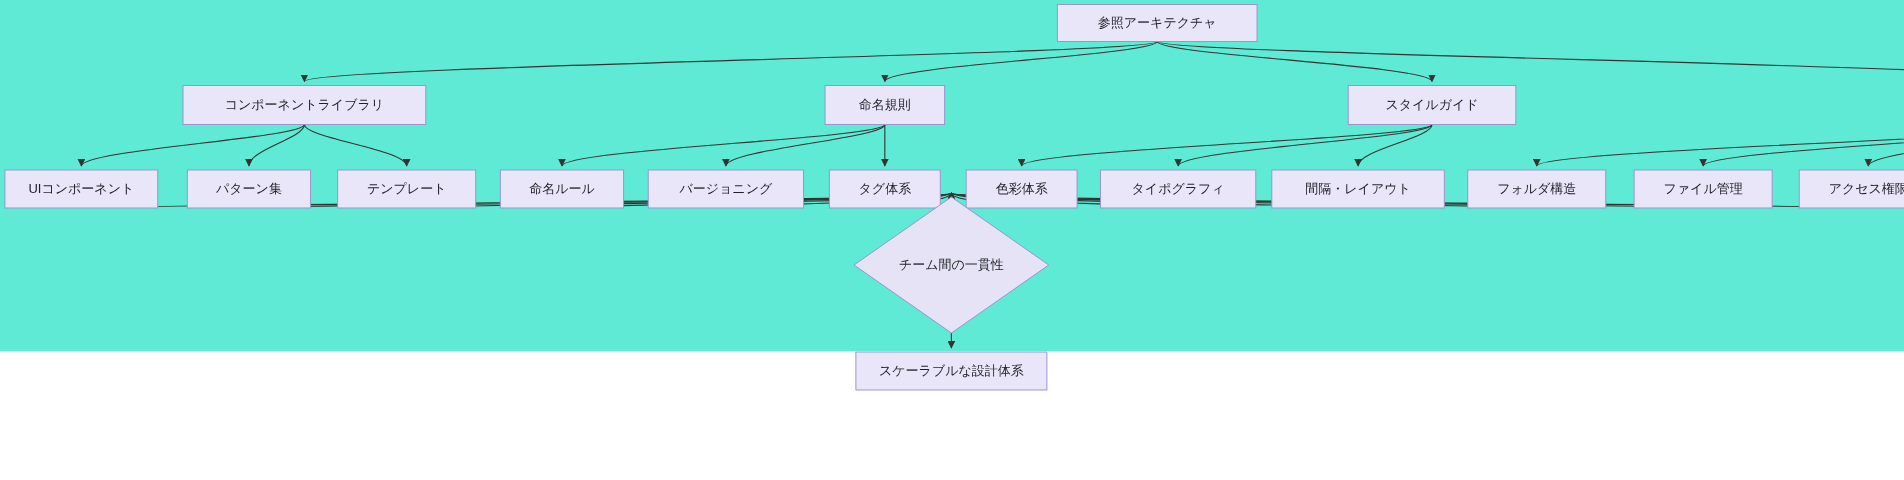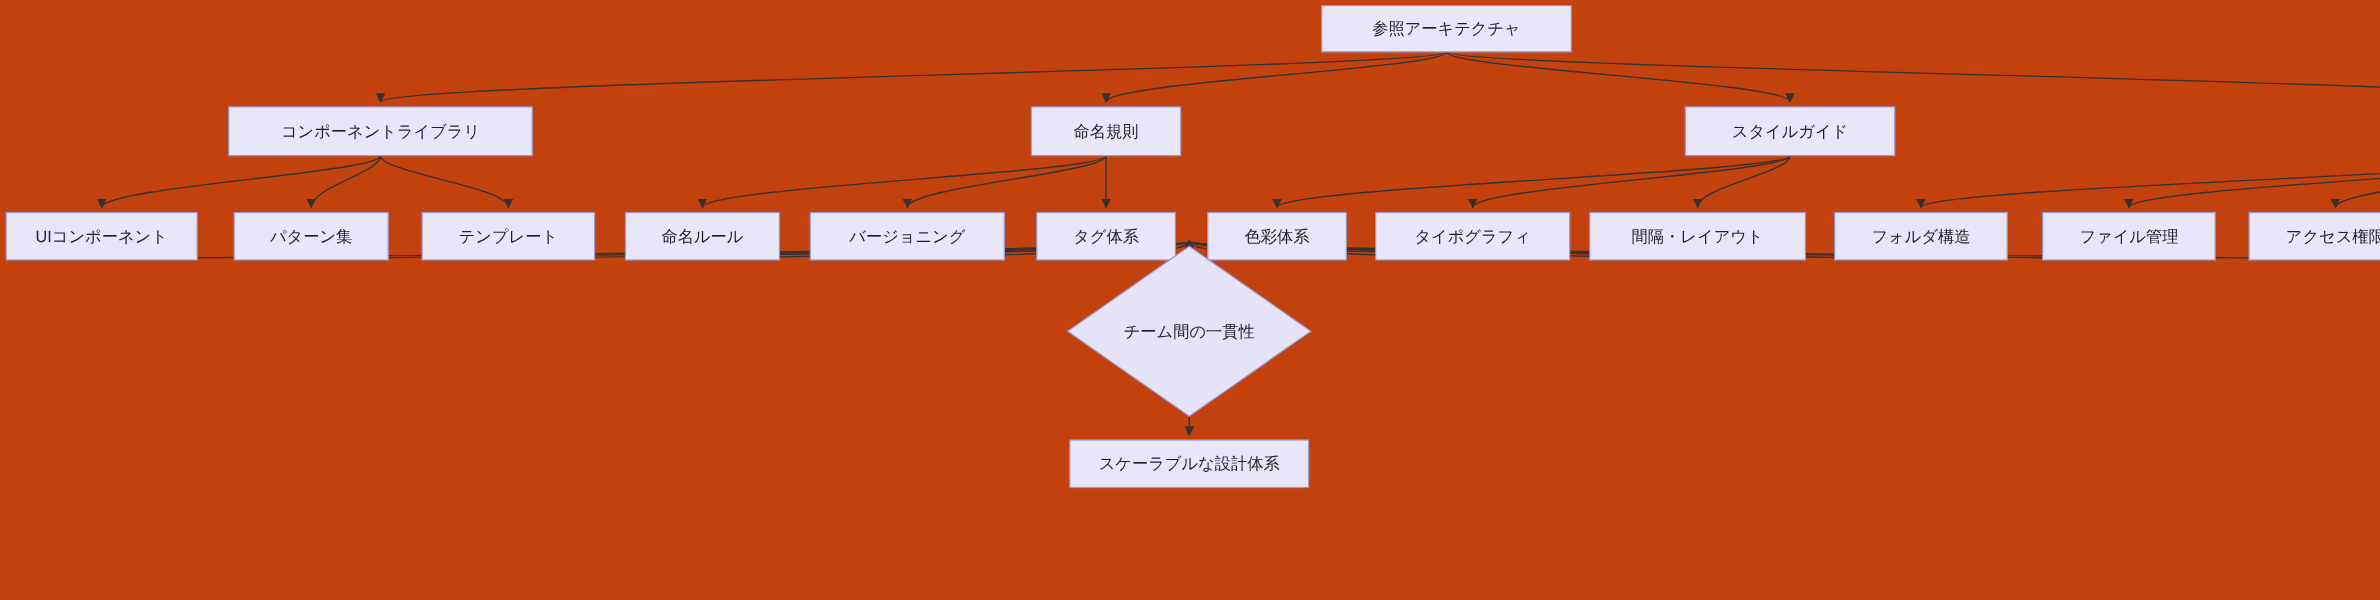--- a/index.html
+++ b/index.html
@@ -1,18 +1,18 @@
 <!DOCTYPE html>
 <html><head>
 <meta charset="utf-8">
 <style>
   html,body{margin:0;padding:0;background:#ffffff;}
   body{width:1904px;height:480px;overflow:hidden;
        font-family:"Liberation Sans","DejaVu Sans",sans-serif;}
-  #diagram{position:relative;width:1904px;height:480px;background:#c2410c;}
+  #diagram{position:relative;width:1904px;height:351px;background:#5eead4;}
   svg#canvas{position:absolute;left:0;top:0;width:1904px;height:480px;}
   .edge{fill:none;stroke:#333333;stroke-width:1.1px;}
   .node-rect{fill:#e8e6f8;stroke:#9a97cd;stroke-width:1px;}
   .node-diamond{fill:#e5e3f5;stroke:#9a97cd;stroke-width:1px;}
   .node-label{font-family:"Liberation Sans","DejaVu Sans",sans-serif;
               font-size:13px;fill:#1f1f28;dominant-baseline:middle;text-anchor:middle;}
   .node-g{cursor:default;}
 </style>
 </head>
 <body>

